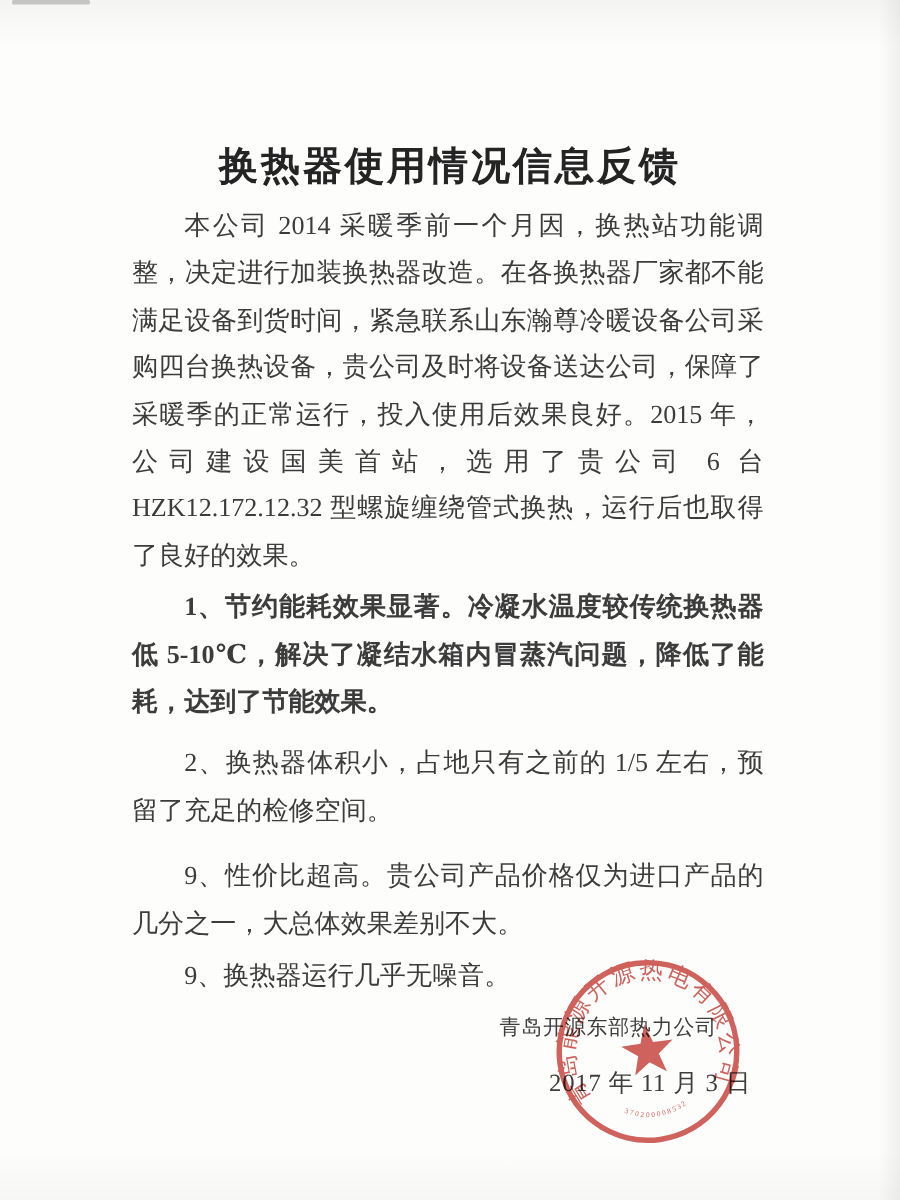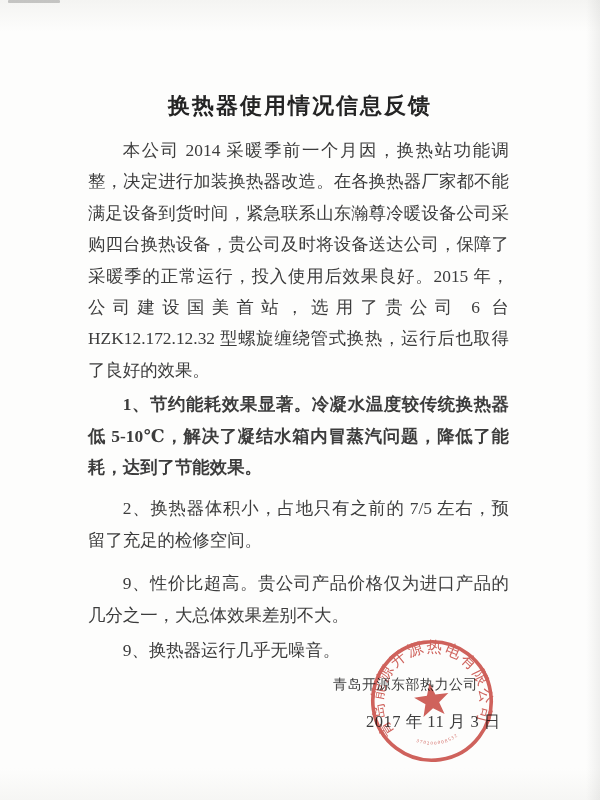--- a/index.html
+++ b/index.html
@@ -16,21 +16,21 @@
     background:linear-gradient(90deg, rgba(0,0,0,0) 0%, rgba(120,120,118,0.10) 100%);
   }
   .scan-artifact-top {
     position:absolute; top:0; left:8px; width:52px; height:3px;
     background:#9d9d9b; opacity:.55; border-radius:1px;
   }
   .doc-title {
     position:absolute; top:76px; left:0; width:100%;
     text-align:center;
     font-family:"Liberation Sans","DejaVu Sans",sans-serif;
-    font-weight:700; font-size:22px; letter-spacing:2px; color:#242424;
+    font-weight:700; font-size:26px; letter-spacing:2px; color:#242424;
   }
   .doc-body {
     position:absolute; top:135px; left:88px; width:421px;
     font-size:17.4px; line-height:31.4px; color:#3c3c3c;
     text-align:justify;
   }
   .doc-body p { margin:0; text-indent:2em; }
   .doc-body p.p-intro  { margin-bottom:3px; }
   .doc-body p.p-item1  { margin-bottom:10px;font-weight:bold; }
   .doc-body p.p-item2  { margin-bottom:12px; }
@@ -56,21 +56,21 @@
 <div class="page">
 
   <div class="scan-artifact-top"></div>
   <div class="edge-shade-right"></div>
 
   <h1 class="doc-title"><span>换热器使用情况信息反馈</span></h1>
 
   <div class="doc-body">
     <p class="p-intro">本公司 2014 采暖季前一个月因，换热站功能调整，决定进行加装换热器改造。在各换热器厂家都不能满足设备到货时间，紧急联系山东瀚尊冷暖设备公司采购四台换热设备，贵公司及时将设备送达公司，保障了采暖季的正常运行，投入使用后效果良好。2015 年，公司建设国美首站，选用了贵公司 6 台 HZK12.172.12.32 型螺旋缠绕管式换热，运行后也取得了良好的效果。</p>
     <p class="p-item1">1、节约能耗效果显著。冷凝水温度较传统换热器低 5-10℃，解决了凝结水箱内冒蒸汽问题，降低了能耗，达到了节能效果。</p>
-    <p class="p-item2">2、换热器体积小，占地只有之前的 7/5 左右，预留了充足的检修空间。</p>
+    <p class="p-item2">2、换热器体积小，占地只有之前的 1/5 左右，预留了充足的检修空间。</p>
     <p class="p-item3">9、性价比超高。贵公司产品价格仅为进口产品的几分之一，大总体效果差别不大。</p>
     <p class="p-item4">9、换热器运行几乎无噪音。</p>
   </div>
 
   <div class="signature">青岛开源东部热力公司</div>
 
   <div class="sign-date">2017 年 11 月 3 日</div>
 
   <svg class="stamp" viewBox="0 0 120 120" xmlns="http://www.w3.org/2000/svg">
     <defs>

